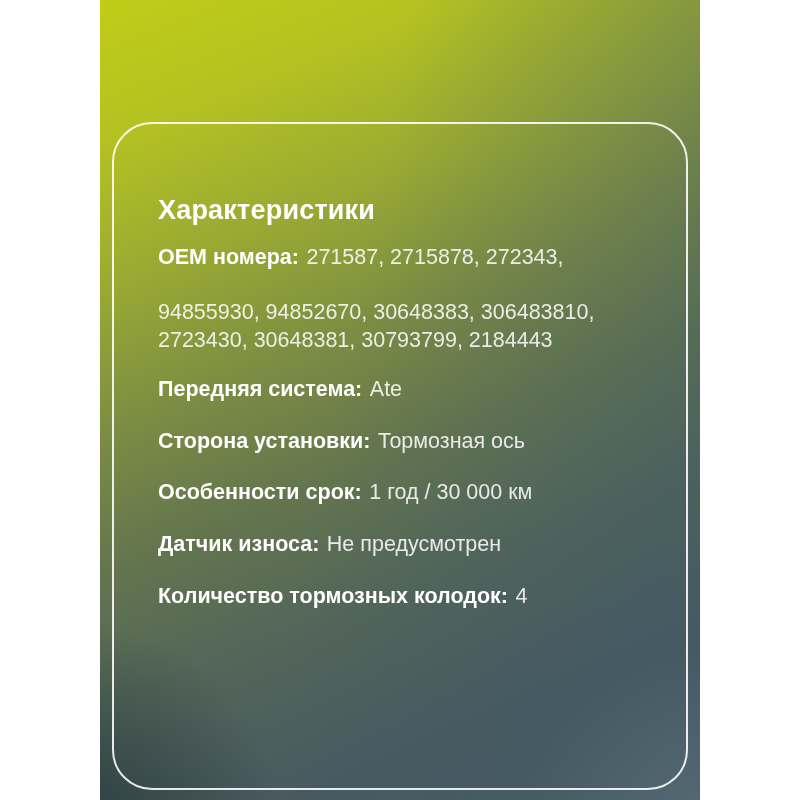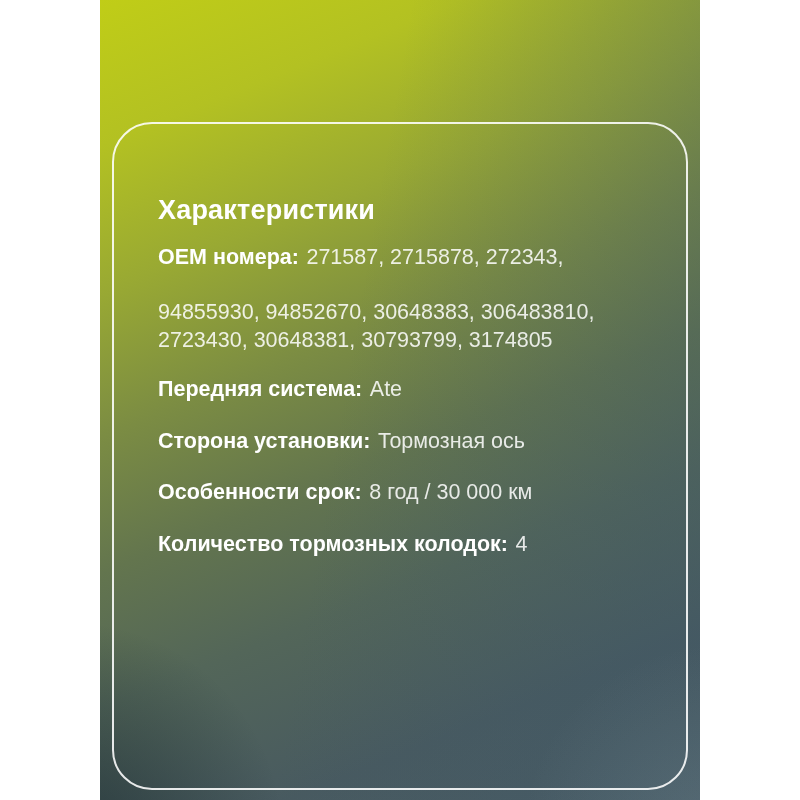--- a/index.html
+++ b/index.html
@@ -93,36 +93,39 @@
   <div class="strip">
 
 
     <div class="specs-card">
       <h1 class="card-title">Характеристики</h1>
 
       <div class="spec-row oem">
         <span class="spec-label">ОЕМ номера:</span><span class="spec-value">271587, 2715878, 272343,</span><br>
         <br>
         <span class="oem-line">94855930, 94852670, 30648383, 306483810,</span><br>
-        <span class="oem-line">2723430, 30648381, 30793799, 3174805</span>
+        <span class="oem-line">2723430, 30648381, 30793799, 2184443</span>
       </div>
 
 
       <div class="spec-row">
         <span class="spec-label">Передняя система:</span><span class="spec-value">Ate</span>
       </div>
 
       <div class="spec-row">
         <span class="spec-label">Сторона установки:</span><span class="spec-value">Тормозная ось</span>
       </div>
 
       <div class="spec-row">
-        <span class="spec-label">Особенности срок:</span><span class="spec-value">8 год / 30 000 км</span>
+        <span class="spec-label">Особенности срок:</span><span class="spec-value">1 год / 30 000 км</span>
       </div>
 
+      <div class="spec-row">
+        <span class="spec-label">Датчик износа:</span><span class="spec-value">Не предусмотрен</span>
+      </div>
 
       <div class="spec-row">
         <span class="spec-label">Количество тормозных колодок:</span><span class="spec-value">4</span>
       </div>
     </div>
 
   </div>
 </div>
 
 </body></html>

